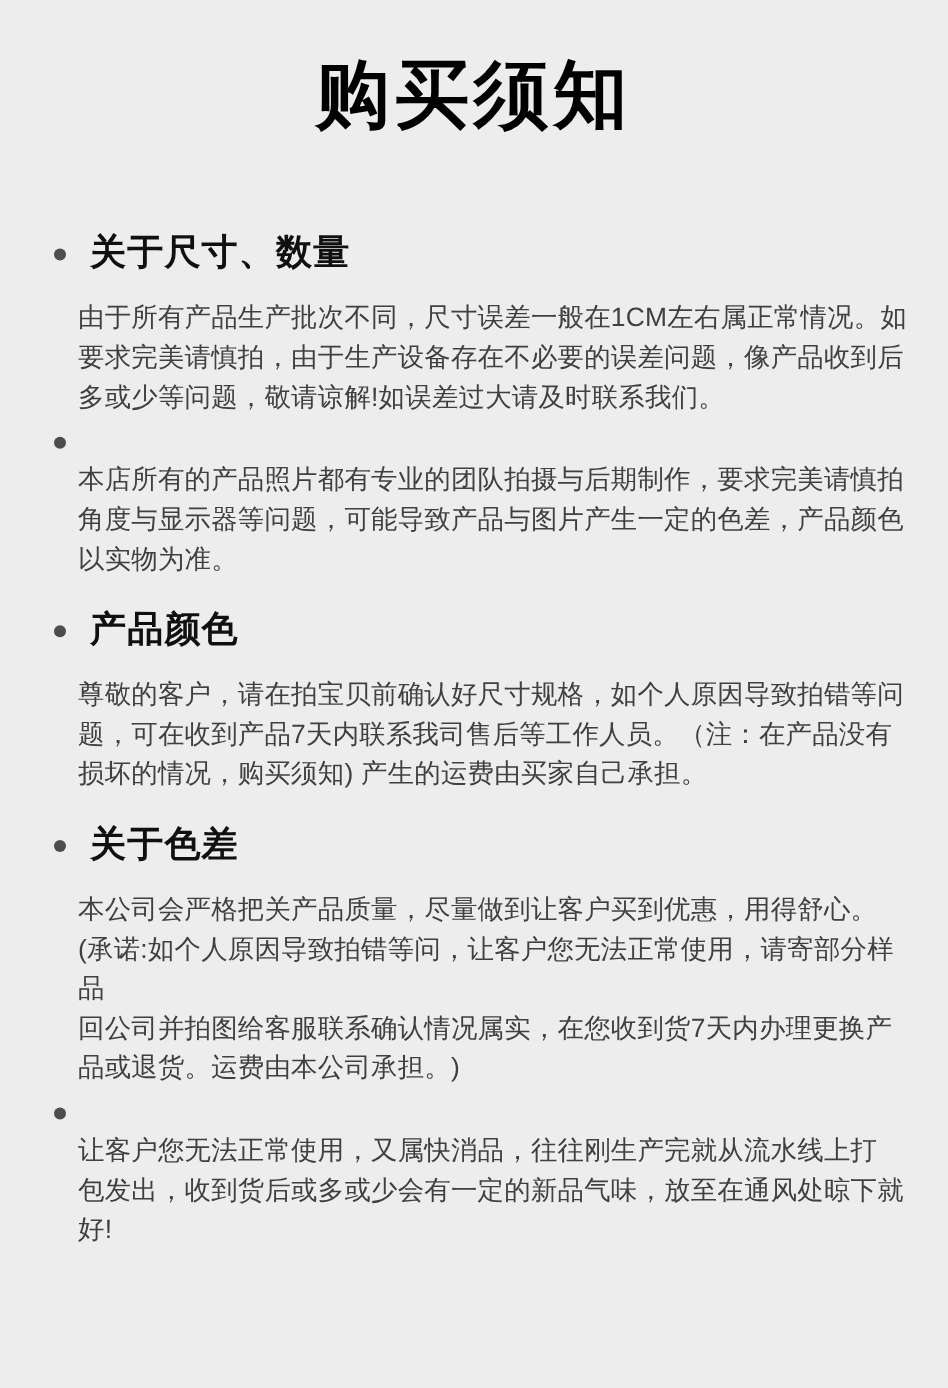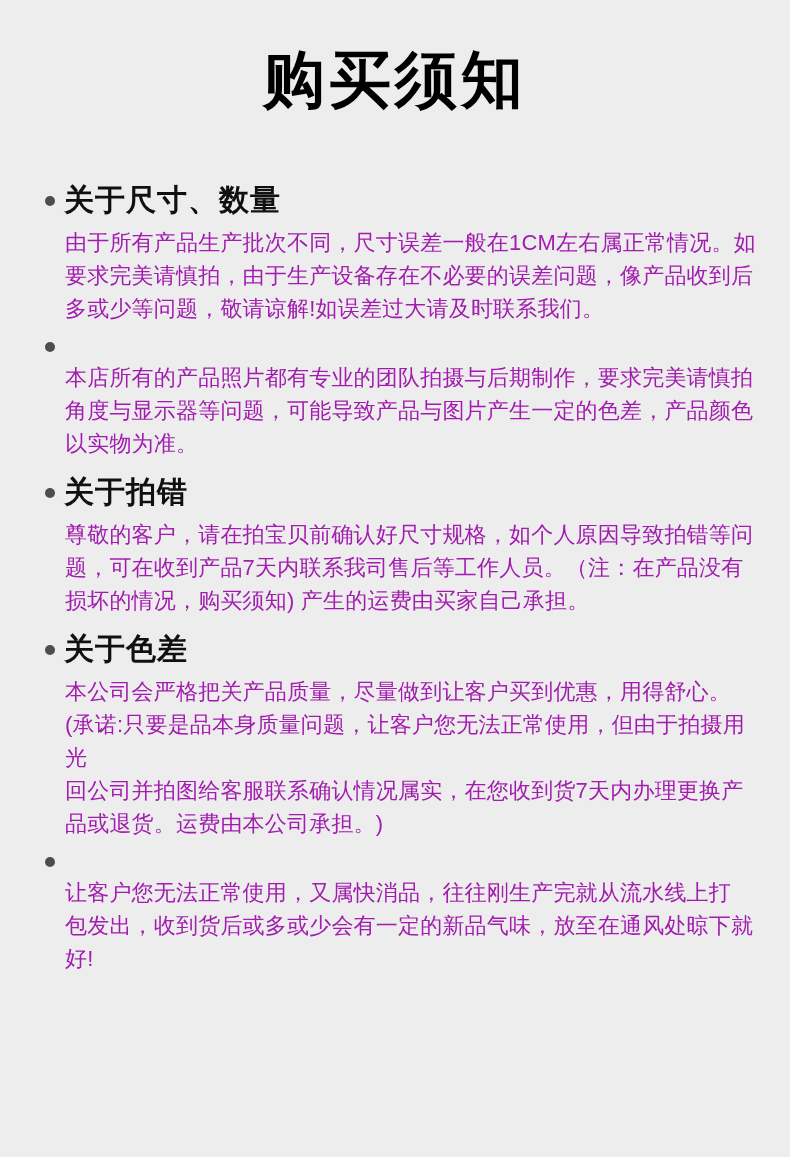--- a/index.html
+++ b/index.html
@@ -43,33 +43,33 @@
   }
   .bullet {
     flex: 0 0 auto;
     width: 10px;
     height: 10px;
     border-radius: 50%;
     background: #4d4d4d;
     margin-top: 3px;
   }
   .section-heading {
-    margin: 0;
+    margin: 11px;
     font-size: 30px;
     line-height: 35px;
     font-weight: 700;
     letter-spacing: 1px;
     color: #101010;
   }
   .section-body {
     margin: 0 0 0 20px;
     font-size: 22px;
     line-height: 33px;
     letter-spacing: 0.2px;
-    color: #a21caf;
+    color: #404040;
     white-space: pre-line;
   }
 </style>
 </head>
 <body>
 
 <div class="page">
 
   <h1 class="page-title">购买须知</h1>
   <div class="title-gap"></div>
@@ -89,34 +89,34 @@
       <span class="bullet"></span>
     </div>
     <p class="section-body">本店所有的产品照片都有专业的团队拍摄与后期制作，要求完美请慎拍
 角度与显示器等问题，可能导致产品与图片产生一定的色差，产品颜色
 以实物为准。</p>
   </section>
 
   <section class="notice-section">
     <div class="section-head">
       <span class="bullet"></span>
-      <h2 class="section-heading">关于拍错</h2>
+      <h2 class="section-heading">产品颜色</h2>
     </div>
     <p class="section-body">尊敬的客户，请在拍宝贝前确认好尺寸规格，如个人原因导致拍错等问
 题，可在收到产品7天内联系我司售后等工作人员。（注：在产品没有
 损坏的情况，购买须知) 产生的运费由买家自己承担。</p>
   </section>
 
   <section class="notice-section">
     <div class="section-head">
       <span class="bullet"></span>
       <h2 class="section-heading">关于色差</h2>
     </div>
     <p class="section-body">本公司会严格把关产品质量，尽量做到让客户买到优惠，用得舒心。
-(承诺:只要是品本身质量问题，让客户您无法正常使用，但由于拍摄用光
+(承诺:如个人原因导致拍错等问，让客户您无法正常使用，请寄部分样品
 回公司并拍图给客服联系确认情况属实，在您收到货7天内办理更换产
 品或退货。运费由本公司承担。)</p>
   </section>
 
   <section class="notice-section">
     <div class="section-head">
       <span class="bullet"></span>
     </div>
     <p class="section-body">让客户您无法正常使用，又属快消品，往往刚生产完就从流水线上打
 包发出，收到货后或多或少会有一定的新品气味，放至在通风处晾下就

